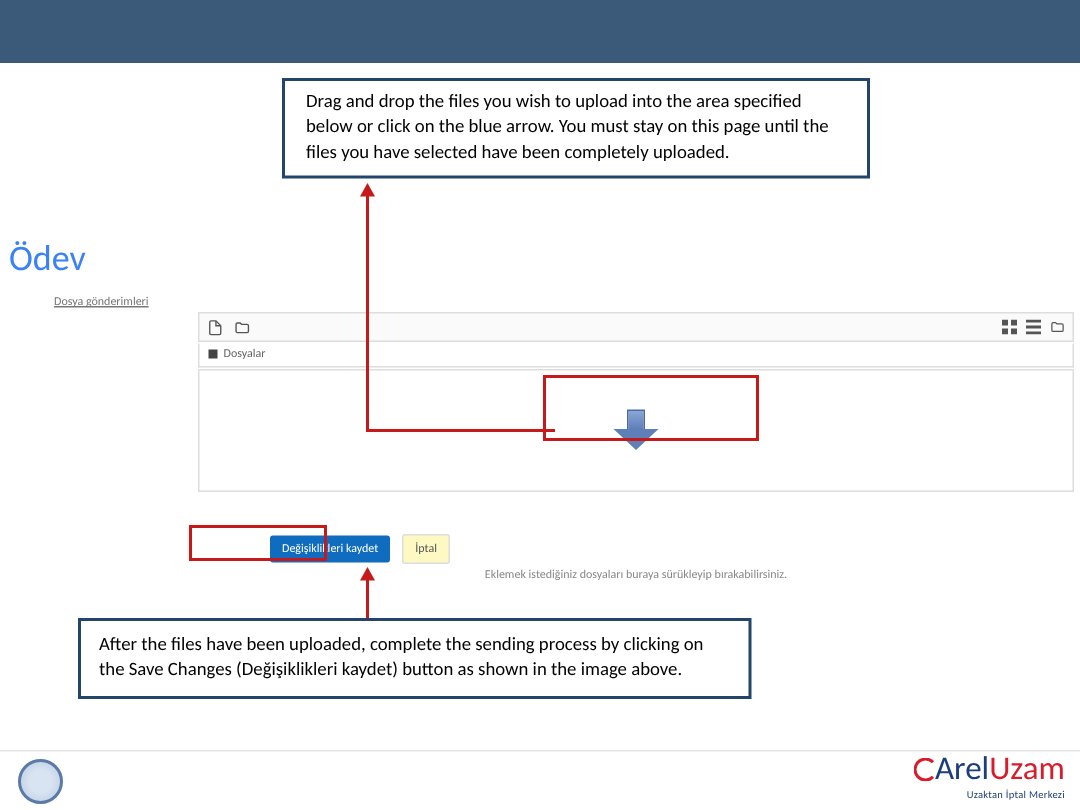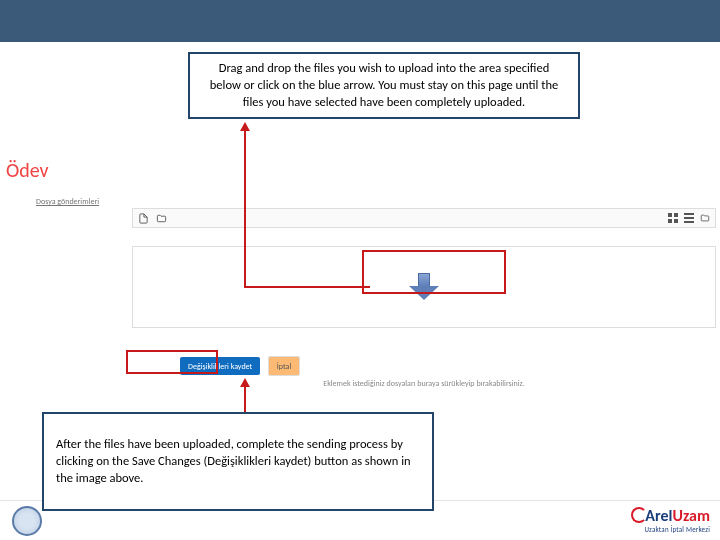--- a/index.html
+++ b/index.html
@@ -16,50 +16,50 @@
     height: 42px;
     background: #3b5a7a;
   }
   .callout {
     position: absolute;
     background: #fff;
     border: 2px solid #24456a;
     padding: 6px 14px;
     font-size: 12.5px;
     line-height: 1.35;
-    text-align: center;
+    text-align: left;
     color: #000;
     z-index: 10;
   }
   .callout-top {
     top: 52px;
     left: 188px;
     width: 392px;
   }
   .callout-bottom {
     top: 412px;
-    left: 42px;
-    width: 392px;
+    left: 52px;
+    width: 449px;
     text-align: left;
-    padding: 22px 12px;
+    padding: 8px 12px;
   }
   .screenshot {
     position: absolute;
     top: 146px;
     left: 0;
     width: 720px;
     height: 240px;
     background: #fff;
   }
   .sc-title {
     position: absolute;
     top: 12px;
     left: 6px;
-    font-size: 20px;
-    color: #ef4444;
+    font-size: 24px;
+    color: #3b82f6;
     font-weight: 400;
   }
   .sc-label {
     position: absolute;
     top: 50px;
     left: 36px;
     font-size: 8px;
     color: #777;
     text-decoration: underline;
   }
@@ -159,21 +159,21 @@
     display: inline-block;
     background: #0f6cbf;
     color: #fff;
     font-size: 8px;
     padding: 4px 8px;
     border-radius: 2px;
     margin-left: 48px;
   }
   .cancel-btn {
     display: inline-block;
-    background: #fdba74;
+    background: #fef9c3;
     color: #555;
     font-size: 8px;
     padding: 4px 8px;
     border-radius: 2px;
     margin-left: 4px;
     border: 1px solid #ddd;
   }
   .red-box-btn {
     position: absolute;
     top: 204px;
@@ -212,21 +212,21 @@
     width: 30px; height: 30px;
     border-radius: 50%;
     border: 2px solid #5a7aa8;
     background: radial-gradient(circle, #d9e4f2 40%, #b7c9e0 100%);
   }
   .brand {
     position: absolute;
     right: 10px; bottom: 6px;
     text-align: right;
   }
-  .brand-top { font-size: 16px; font-weight: bold; }
+  .brand-top { font-size: 22px; font-weight: normal; }
   .brand-top .arel { color: #1c3f7c; }
   .brand-top .uzam { color: #d91c2b; }
   .brand-sub { font-size: 7px; color: #1c3f7c; letter-spacing: .2px; }
   .e-swirl {
     display: inline-block;
     width: 16px; height: 16px;
     border: 2px solid #d91c2b;
     border-radius: 50%;
     border-right-color: transparent;
     vertical-align: -2px;
@@ -281,20 +281,23 @@
           </svg>
       </span>
       <span class="t-icon">
         <svg width="10" height="10" viewBox="0 0 24 24" fill="none" stroke="#555" stroke-width="2">
             <path d="M3 7a2 2 0 0 1 2-2h4l2 2h8a2 2 0 0 1 2 2v8a2 2 0 0 1-2 2H5a2 2 0 0 1-2-2z"></path>
           </svg>
       </span>
     </div>
   </div>
 
+  <div class="path-row">
+    <span class="sq"></span><span>Dosyalar</span>
+  </div>
 
   <div class="dropzone">
     <div class="down-arrow">
       <div class="shaft"></div>
       <div class="head"></div>
     </div>
   </div>
   <div class="red-box-arrow"></div>
   <div class="dropzone-text">Eklemek istediğiniz dosyaları buraya sürükleyip bırakabilirsiniz.</div>
 

